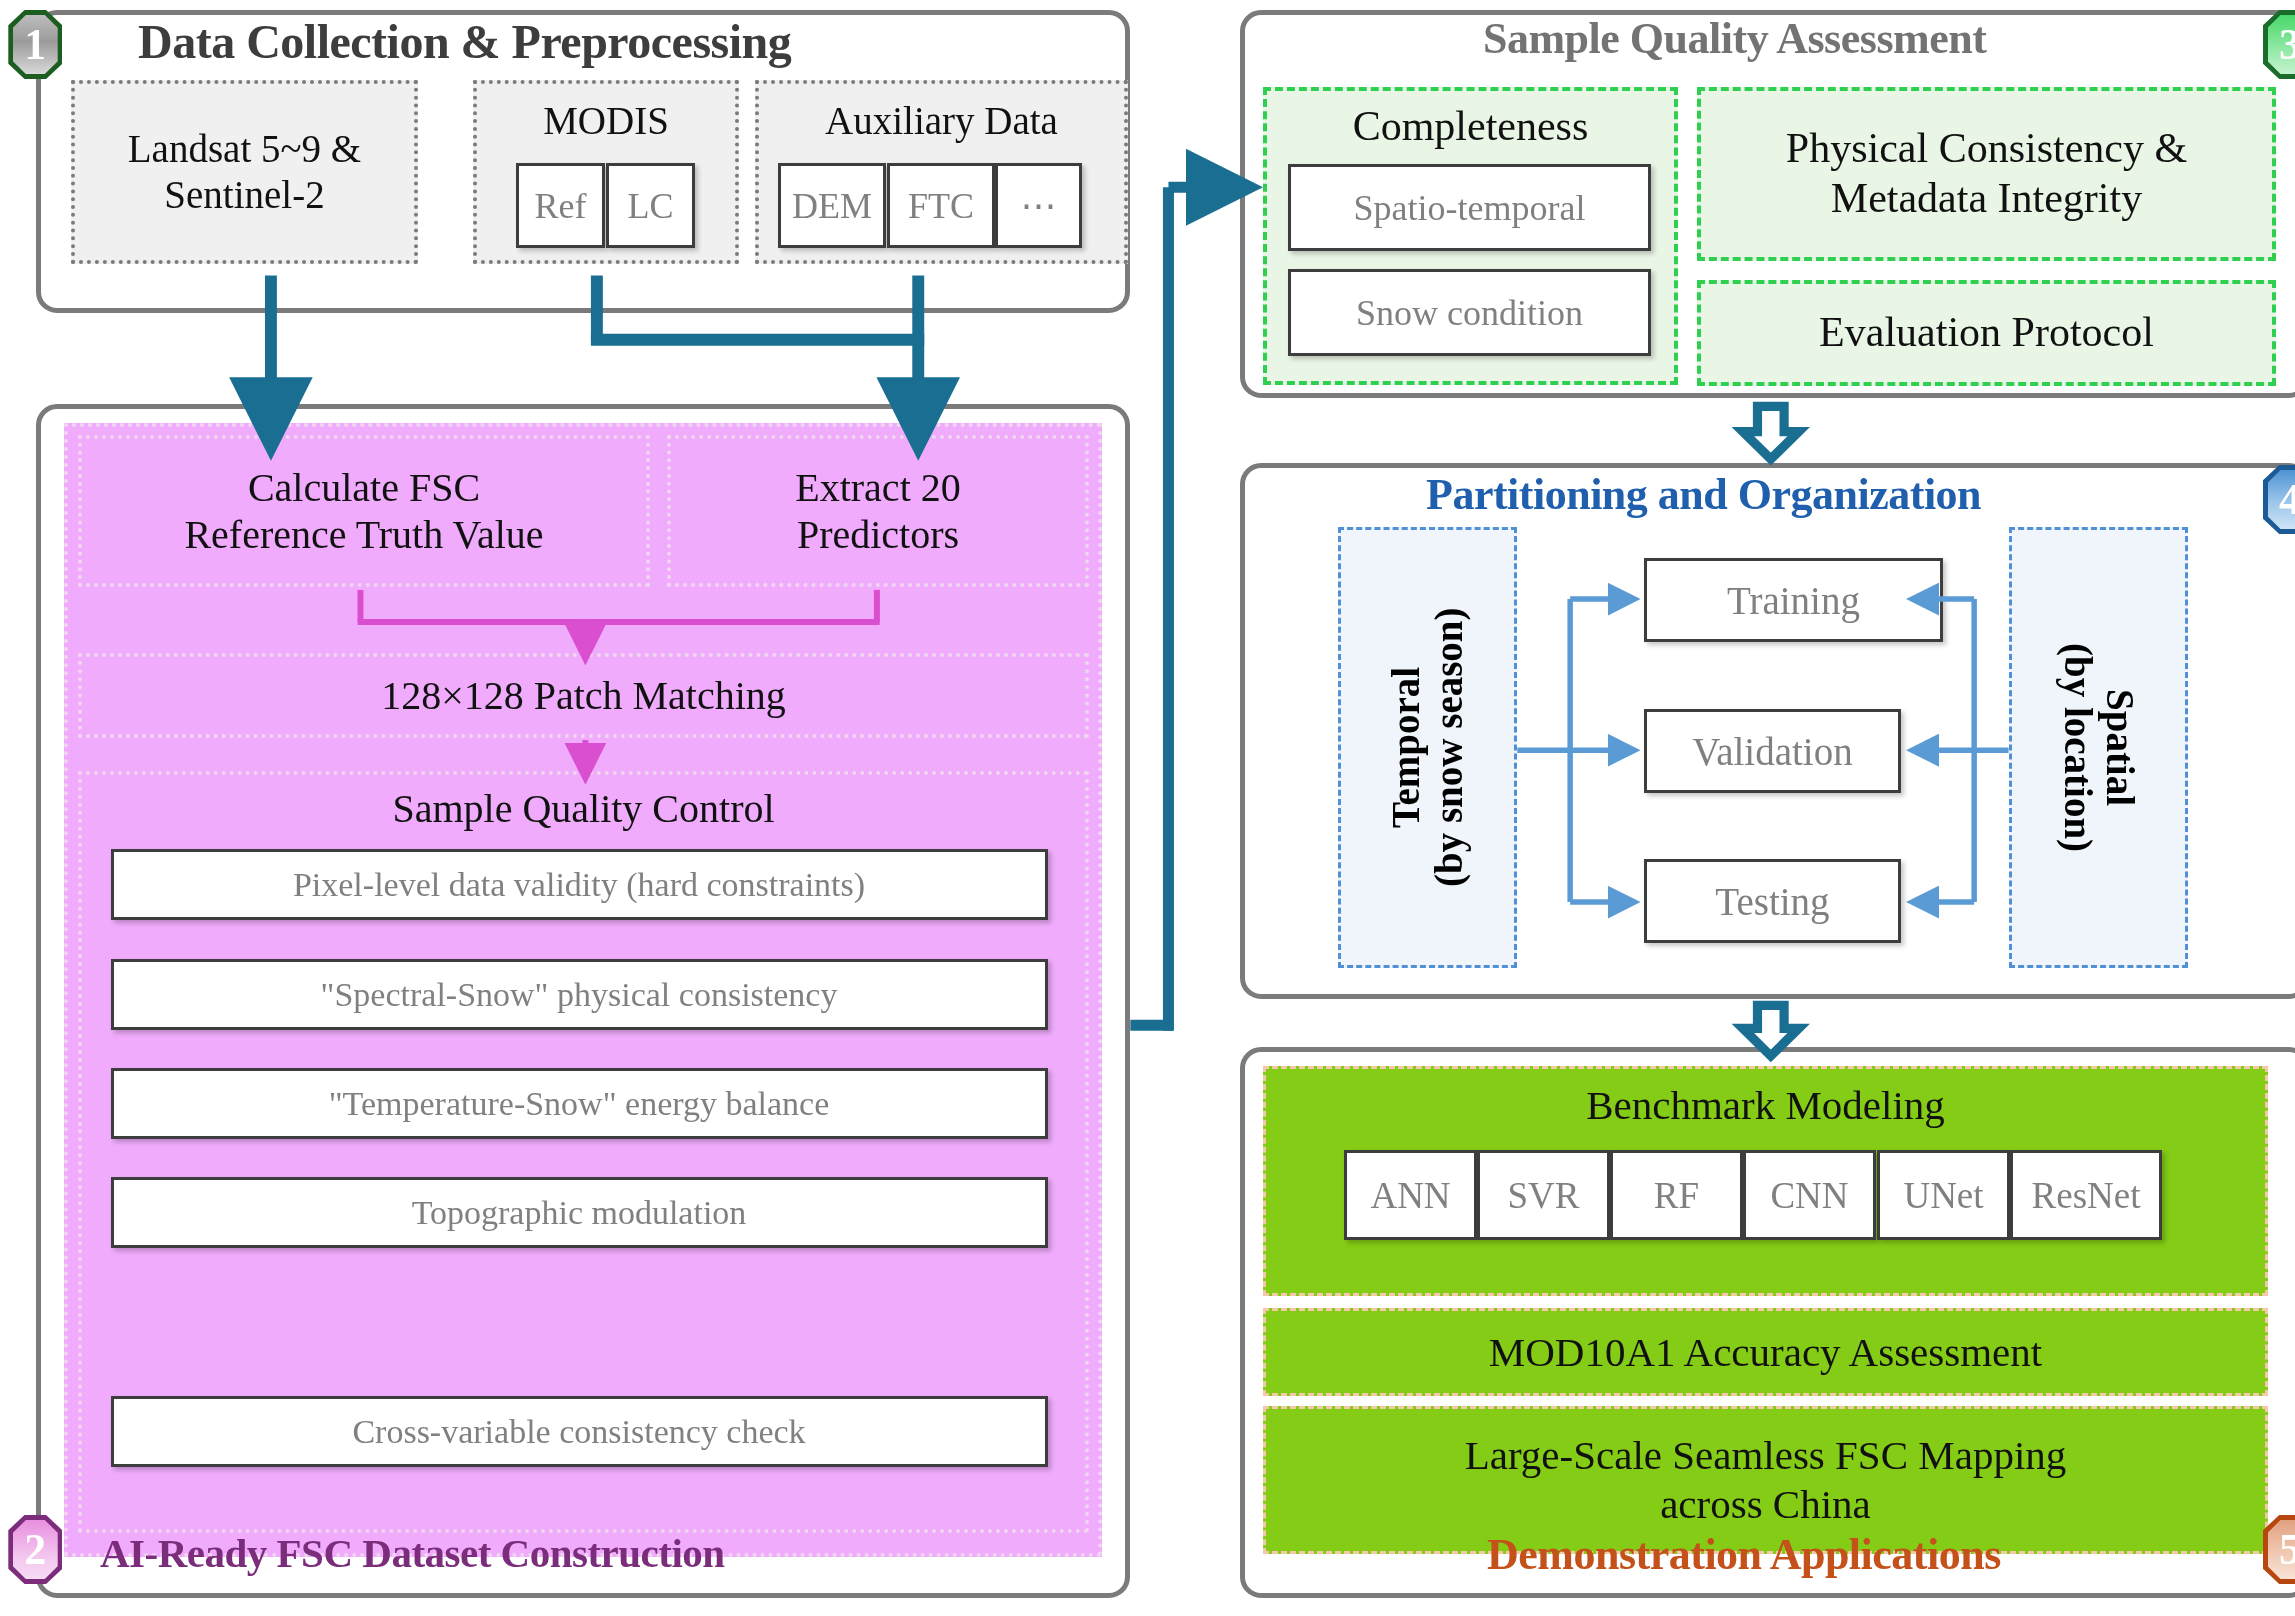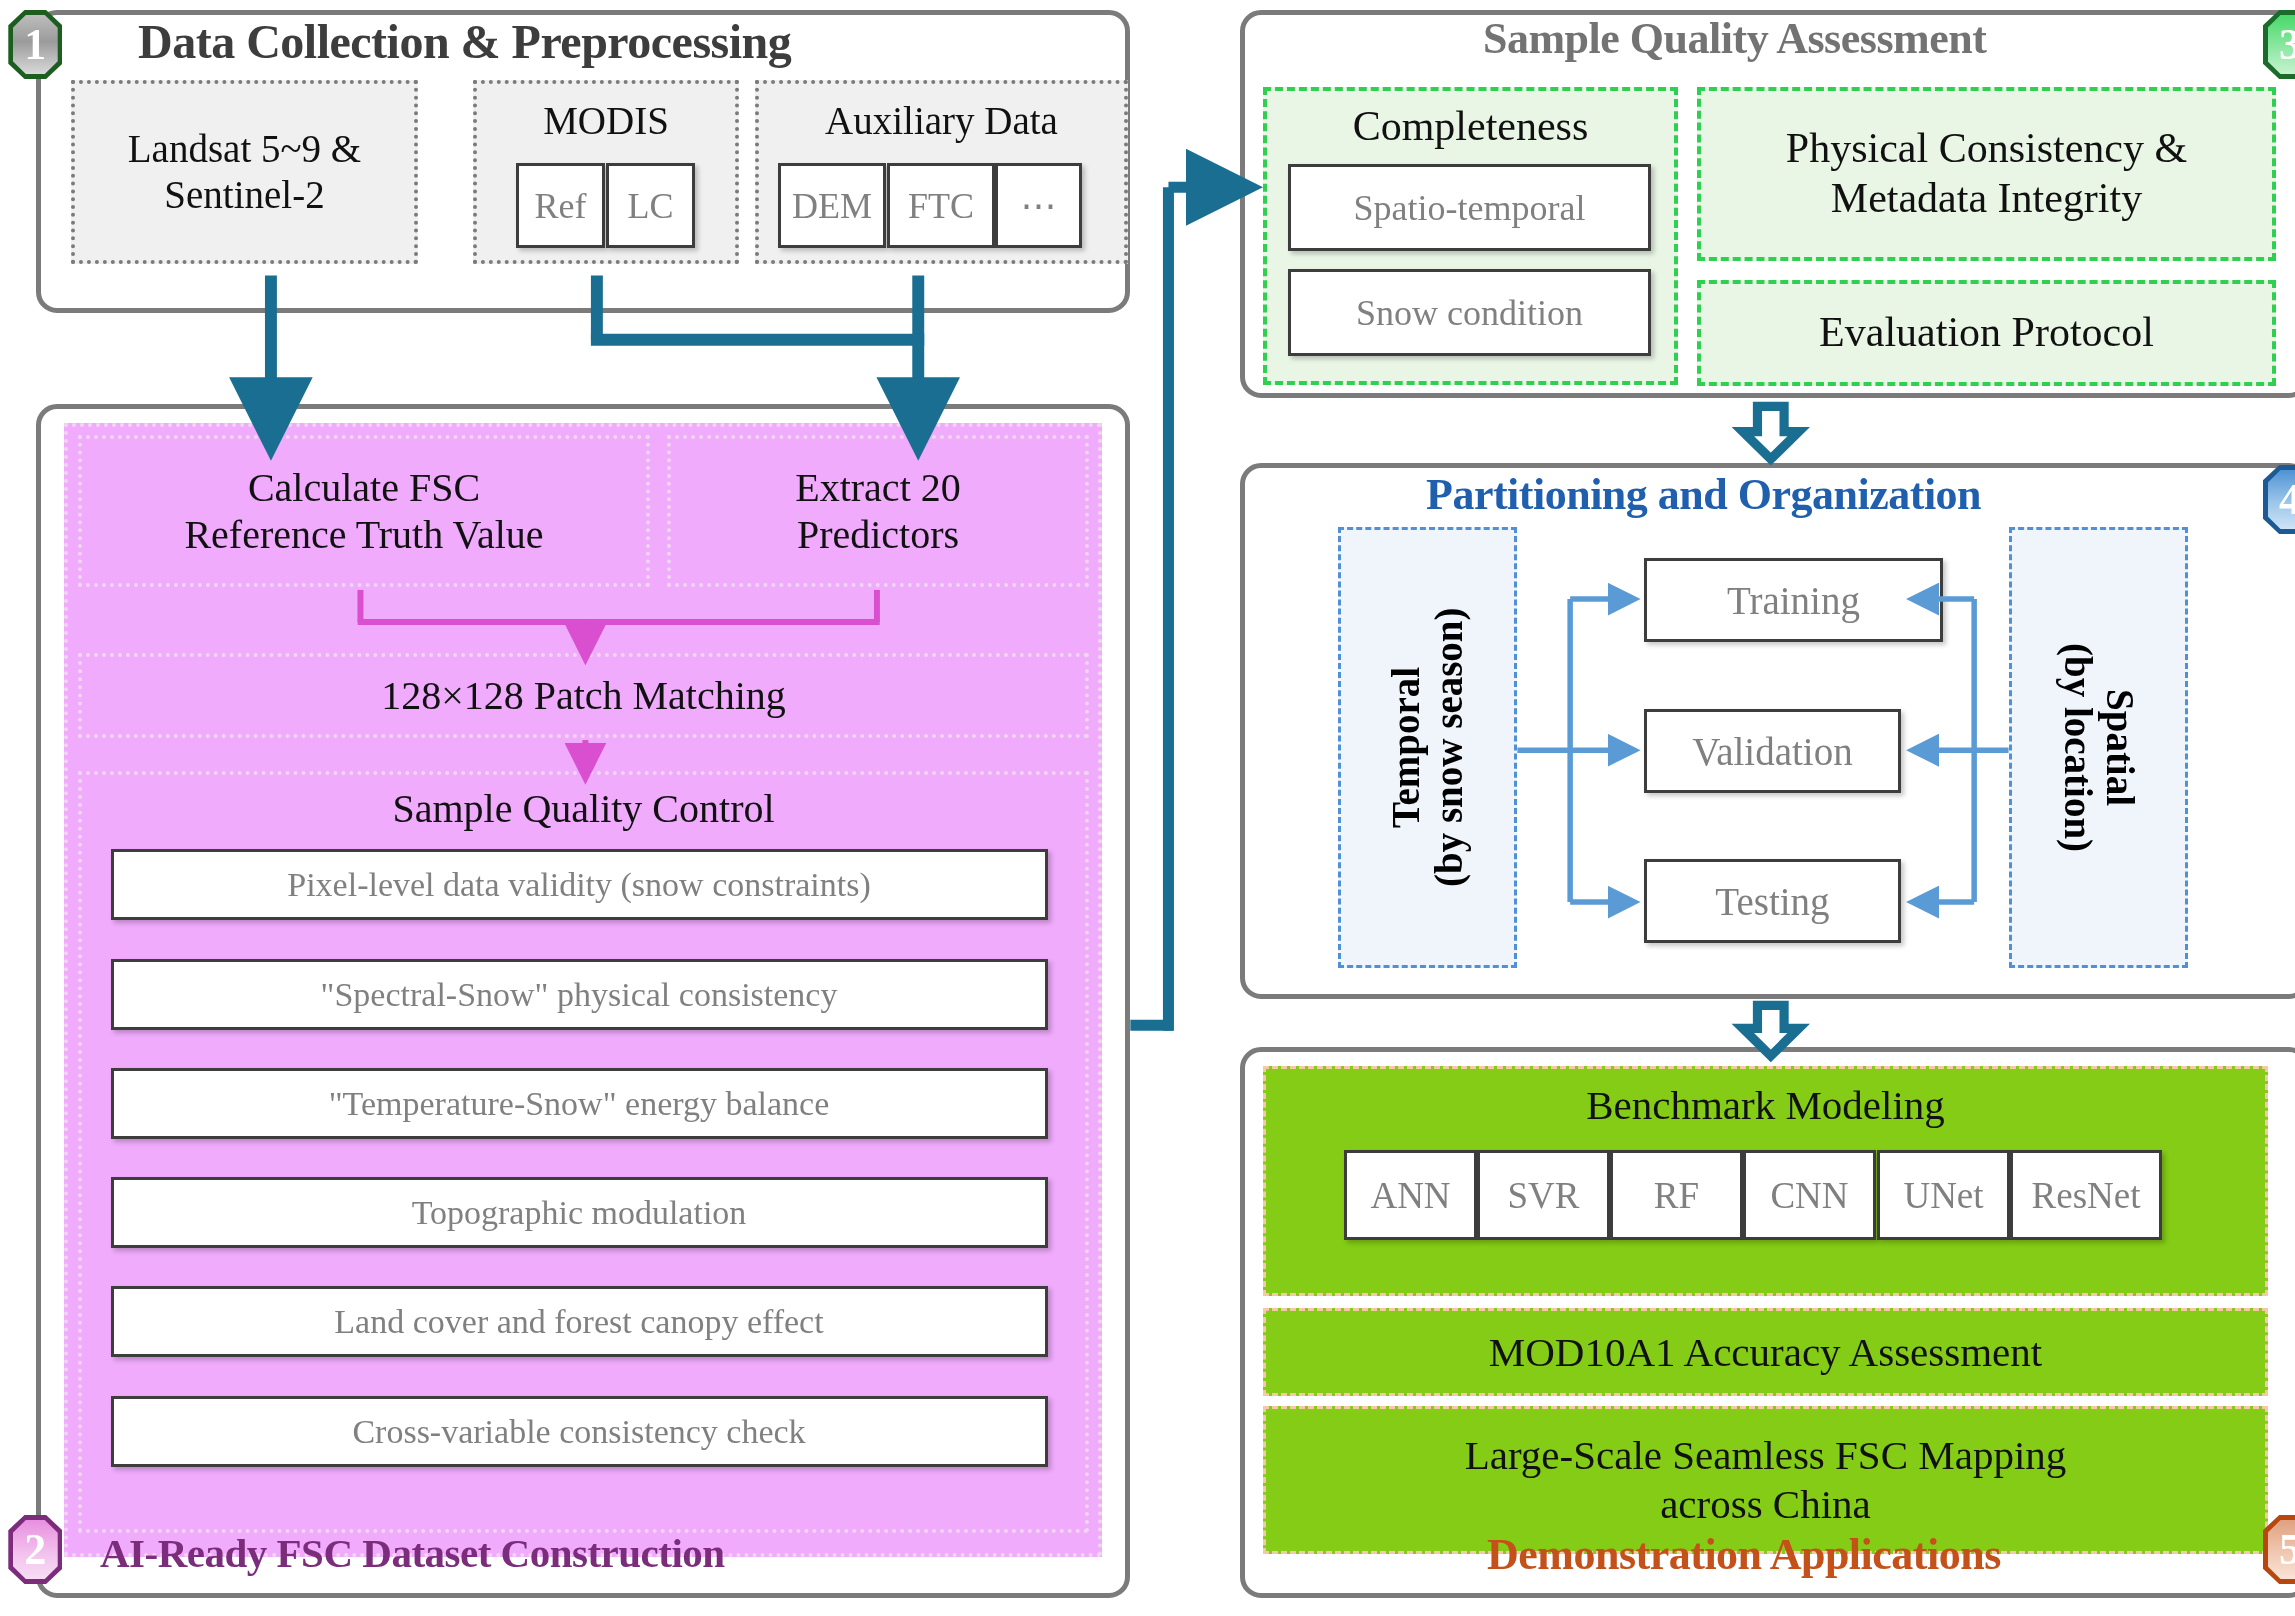--- a/index.html
+++ b/index.html
@@ -100,25 +100,24 @@
 Predictors</span></div>
 </div>
 
 <div class="dotbox pink-dot" style="left:78px;top:653px;width:1011px;height:85px;">
   <div class="lbl" style="inset:0;font-size:40px;">128×128 Patch Matching</div>
 </div>
 
 <div class="dotbox pink-dot" style="left:78px;top:771px;width:1011px;height:762px;">
   <div class="lbl" style="left:0;right:0;top:3.7px;height:60px;font-size:40px;">Sample Quality Control</div>
 
-  <div class="tile" style="left:28.5px;top:74px;width:937px;height:71px;font-size:34px;">Pixel-level data validity (snow constraints)</div>
+  <div class="tile" style="left:28.5px;top:74px;width:937px;height:71px;font-size:34px;">Pixel-level data validity (hard constraints)</div>
   <div class="tile" style="left:28.5px;top:184px;width:937px;height:71px;font-size:34px;">"Spectral-Snow" physical consistency</div>
   <div class="tile" style="left:28.5px;top:293px;width:937px;height:71px;font-size:34px;">"Temperature-Snow" energy balance</div>
   <div class="tile" style="left:28.5px;top:402px;width:937px;height:71px;font-size:34px;">Topographic modulation</div>
-  <div class="tile" style="left:28.5px;top:511px;width:937px;height:71px;font-size:34px;">Land cover and forest canopy effect</div>
   <div class="tile" style="left:28.5px;top:621px;width:937px;height:71px;font-size:34px;text-align:center;">Cross-variable consistency check</div>
 </div>
 
 <div class="panel" style="left:1240px;top:10px;width:1070px;height:388px;"></div>
 
 <div class="badge b3" style="left:2263px;top:10px;">
   <span class="badge-in"></span>
   <span>3</span>
 </div>
 

